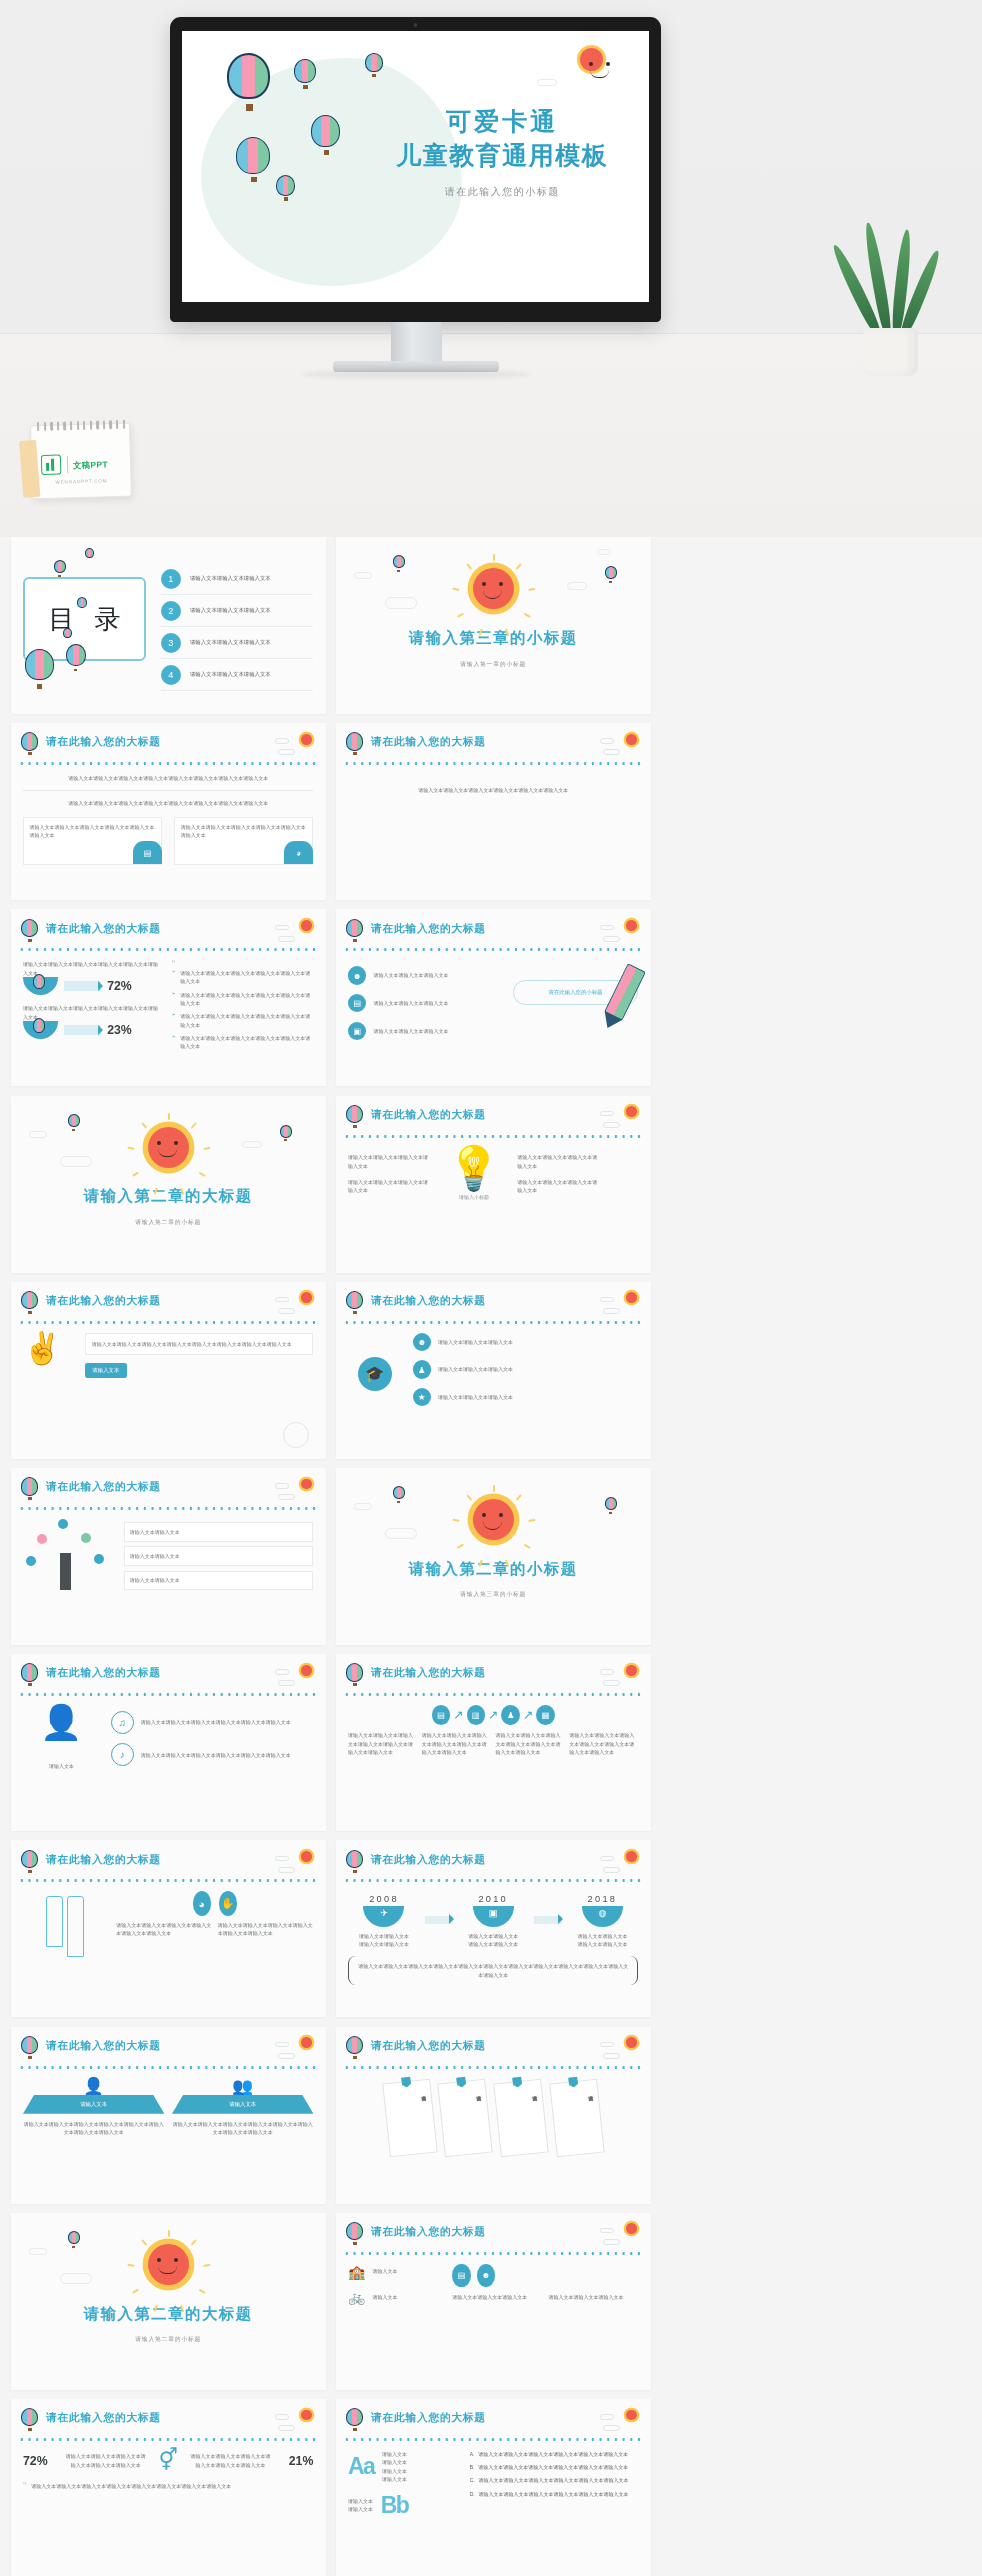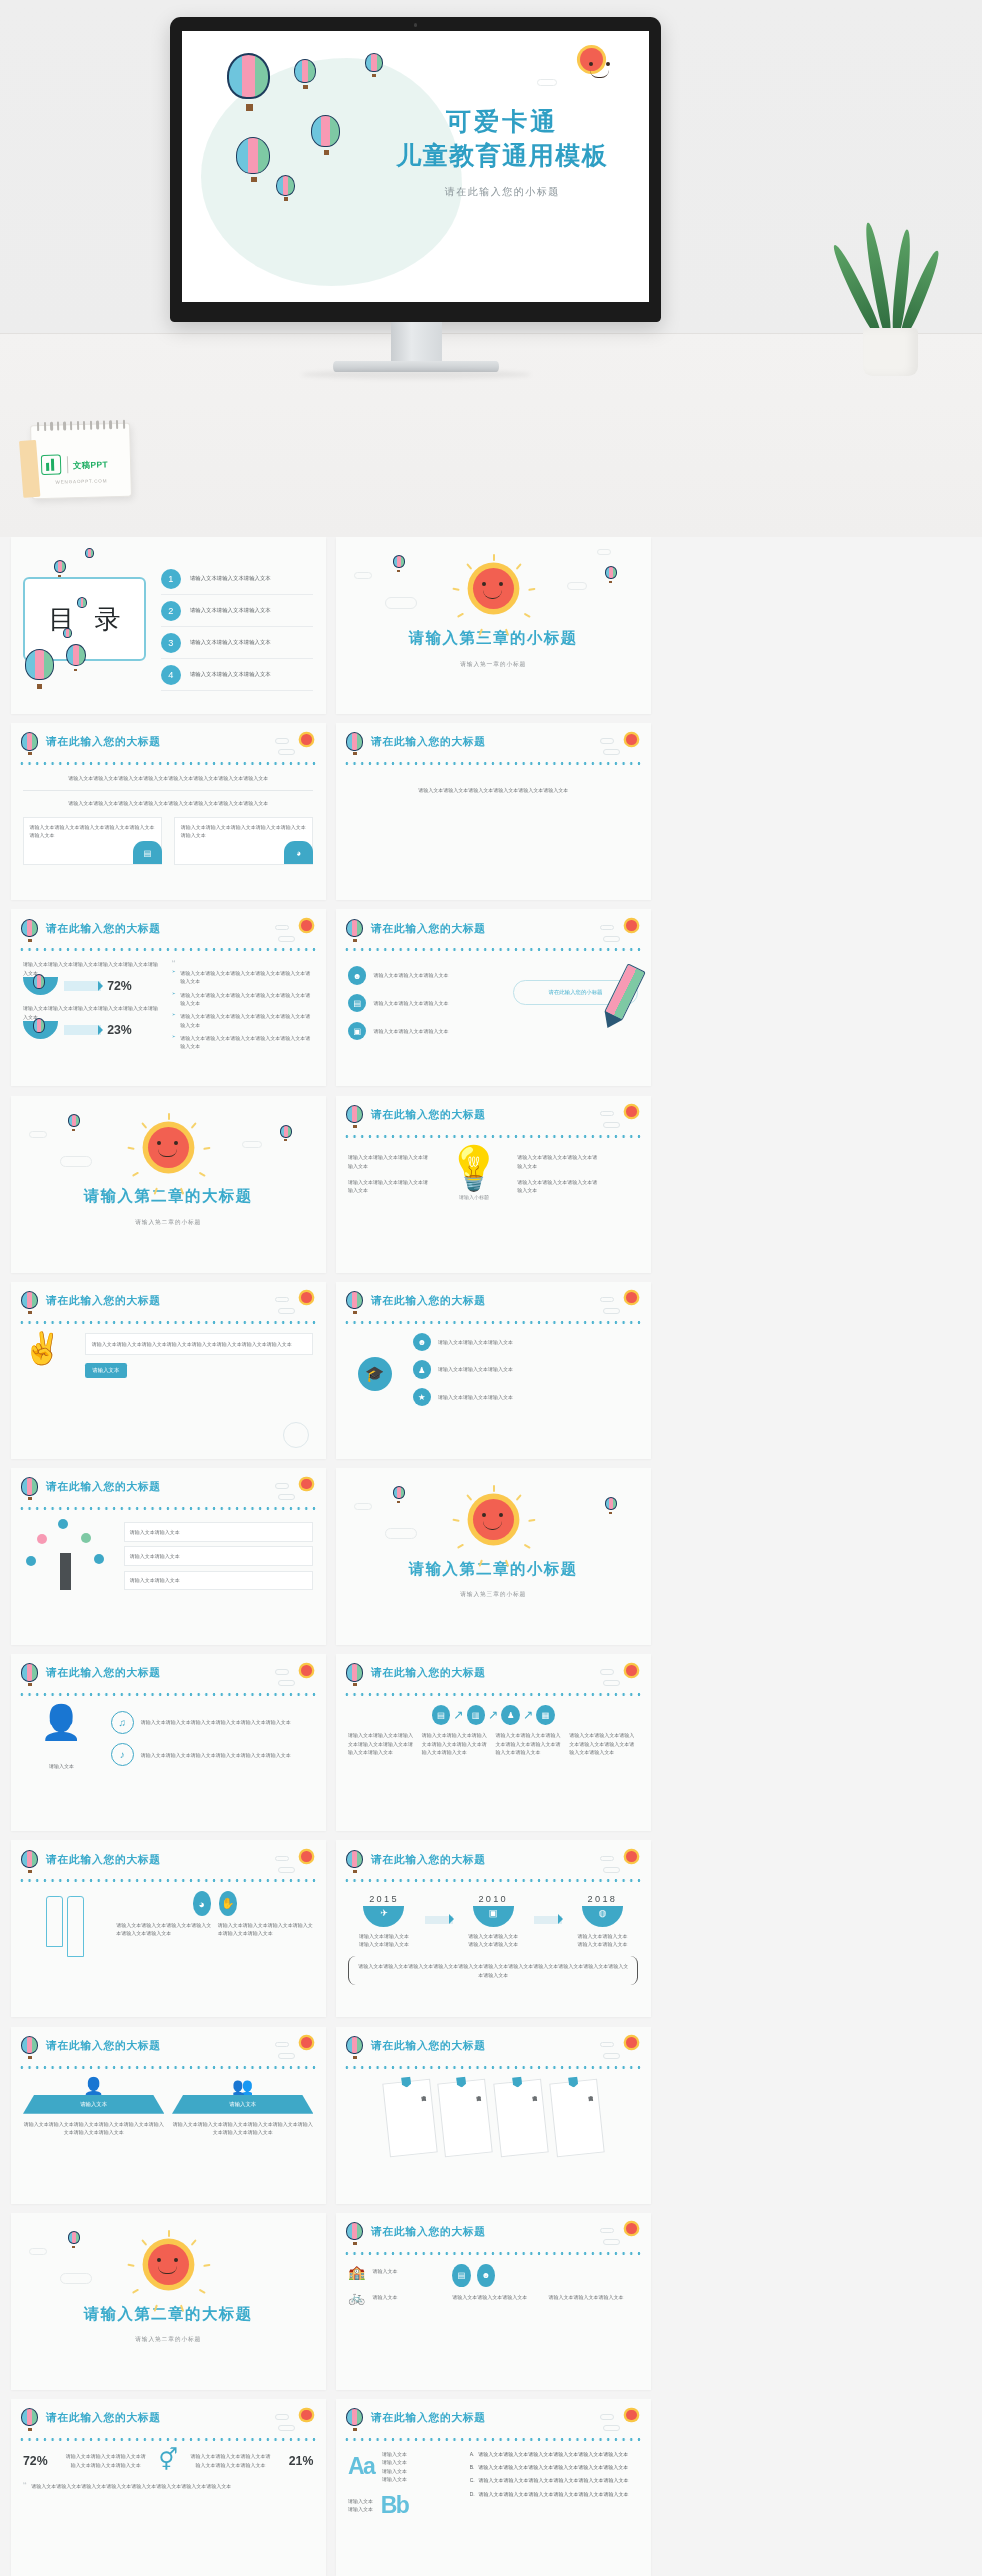--- a/index.html
+++ b/index.html
@@ -772,21 +772,21 @@
         </div>
       <div class="s-title">请在此输入您的大标题</div>
       <div class="s-sun"></div>
       <div class="s-cloud"></div>
         <div class="s-cloud2"></div>
     </div>
     <div class="s-dots"></div>
     <div class="s-body">
       <div class="tl">
         <div class="tl-item">
-          <div class="tl-year">2015</div>
+          <div class="tl-year">2008</div>
           <div class="tl-dome">✈</div>
           <div class="ph ph-c" style="margin-top:4.6px;white-space:pre-line;">请输入文本请输入文本
 请输入文本请输入文本</div>
         </div>
         <div class="tl-ar"></div>
         <div class="tl-item">
           <div class="tl-year">2010</div>
           <div class="tl-dome">▣</div>
           <div class="ph ph-c" style="margin-top:4.6px;white-space:pre-line;">请输入文本请输入文本
 请输入文本请输入文本</div>

